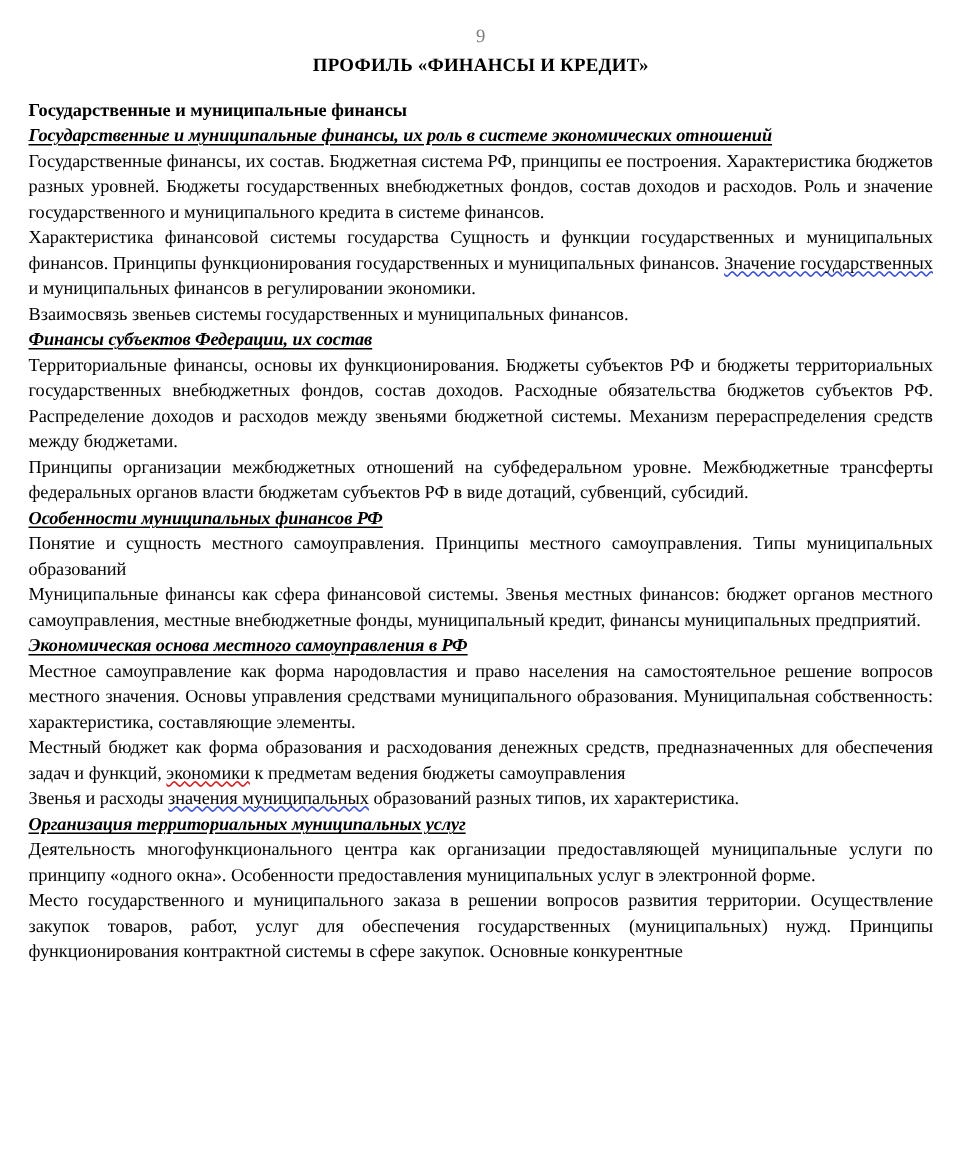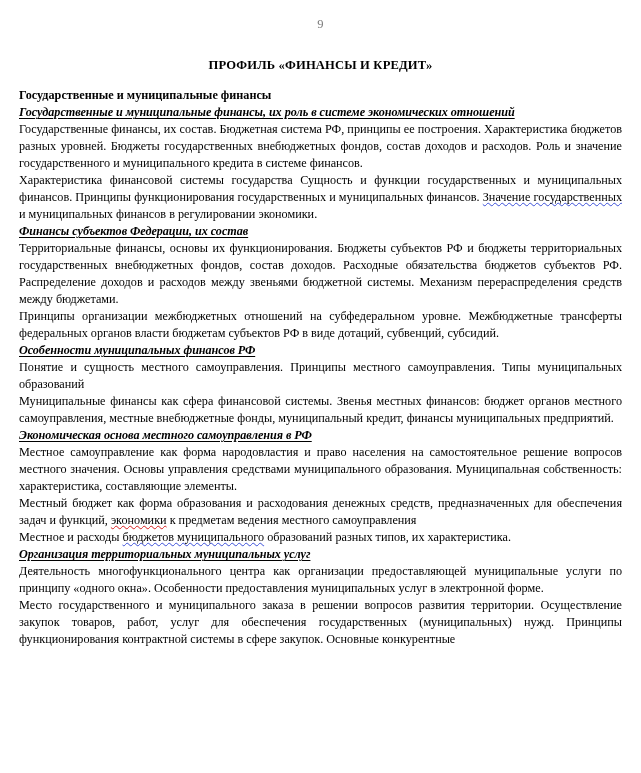--- a/index.html
+++ b/index.html
@@ -34,21 +34,21 @@
     padding-top: 17px;
     letter-spacing: 0.2px;
   }
 
   .doc-title {
     text-align: center;
     font-weight: bold;
     font-size: 12.6px;
     line-height: 17px;
     letter-spacing: 0.15px;
-    margin-top: 26px;
+    margin-top: 4px;
   }
 
   .body-area {
     margin-top: 13px;
     padding-left: 19px;
     padding-right: 19px;
     width: 641px;
     box-sizing: border-box;
   }
 
@@ -103,28 +103,29 @@
 
   <div class="page-number">9</div>
 
   <div class="doc-title">ПРОФИЛЬ «ФИНАНСЫ И КРЕДИТ»</div>
 
   <div class="body-area" id="body-area">
       <p class="bold-head">Государственные и муниципальные финансы</p>
       <p class="sub-head"><span class="ul">Государственные и муниципальные финансы, их роль в системе экономических отношений</span></p>
       <p><span>Государственные финансы, их состав. Бюджетная система РФ, принципы ее построения. Характеристика бюджетов разных уровней. Бюджеты государственных внебюджетных фондов, состав доходов и расходов. Роль и значение государственного и муниципального кредита в системе финансов.</span></p>
       <p><span>Характеристика финансовой системы государства Сущность и функции государственных и муниципальных финансов. Принципы функционирования государственных и муниципальных финансов. </span><span class="sq-blue">Значение государственных</span><span> и муниципальных финансов в регулировании экономики.</span></p>
+      <p><span>Взаимосвязь звеньев системы государственных и муниципальных финансов.</span></p>
       <p class="sub-head"><span class="ul">Финансы субъектов Федерации, их состав</span></p>
       <p><span>Территориальные финансы, основы их функционирования. Бюджеты субъектов РФ и бюджеты территориальных государственных внебюджетных фондов, состав доходов. Расходные обязательства бюджетов субъектов РФ. Распределение доходов и расходов между звеньями бюджетной системы. Механизм перераспределения средств между бюджетами.</span></p>
       <p><span>Принципы организации межбюджетных отношений на субфедеральном уровне. Межбюджетные трансферты федеральных органов власти бюджетам субъектов РФ в виде дотаций, субвенций, субсидий.</span></p>
       <p class="sub-head"><span class="ul">Особенности муниципальных финансов РФ</span></p>
       <p><span>Понятие и сущность местного самоуправления. Принципы местного самоуправления. Типы муниципальных образований</span></p>
       <p><span>Муниципальные финансы как сфера финансовой системы. Звенья местных финансов: бюджет органов местного самоуправления, местные внебюджетные фонды, муниципальный кредит, финансы муниципальных предприятий.</span></p>
       <p class="sub-head"><span class="ul">Экономическая основа местного самоуправления в РФ</span></p>
       <p><span>Местное самоуправление как форма народовластия и право населения на самостоятельное решение вопросов местного значения. Основы управления средствами муниципального образования. Муниципальная собственность: характеристика, составляющие элементы.</span></p>
-      <p><span>Местный бюджет как форма образования и расходования денежных средств, предназначенных для обеспечения задач и функций, </span><span class="sq-red">экономики</span><span> к предметам ведения местного самоуправления</span></p>
-      <p><span>Местное и расходы </span><span class="sq-blue">бюджетов муниципального</span><span> образований разных типов, их характеристика.</span></p>
+      <p><span>Местный бюджет как форма образования и расходования денежных средств, предназначенных для обеспечения задач и функций, </span><span class="sq-red">экономики</span><span> к предметам ведения бюджеты самоуправления</span></p>
+      <p><span>Звенья и расходы </span><span class="sq-blue">значения муниципальных</span><span> образований разных типов, их характеристика.</span></p>
       <p class="sub-head"><span class="ul">Организация территориальных муниципальных услуг</span></p>
       <p><span>Деятельность многофункционального центра как организации предоставляющей муниципальные услуги по принципу «одного окна». Особенности предоставления муниципальных услуг в электронной форме.</span></p>
       <p><span>Место государственного и муниципального заказа в решении вопросов развития территории. Осуществление закупок товаров, работ, услуг для обеспечения государственных (муниципальных) нужд. Принципы функционирования контрактной системы в сфере закупок. Основные конкурентные</span></p>
     </div>
 
 </div>
 
 </body></html>

